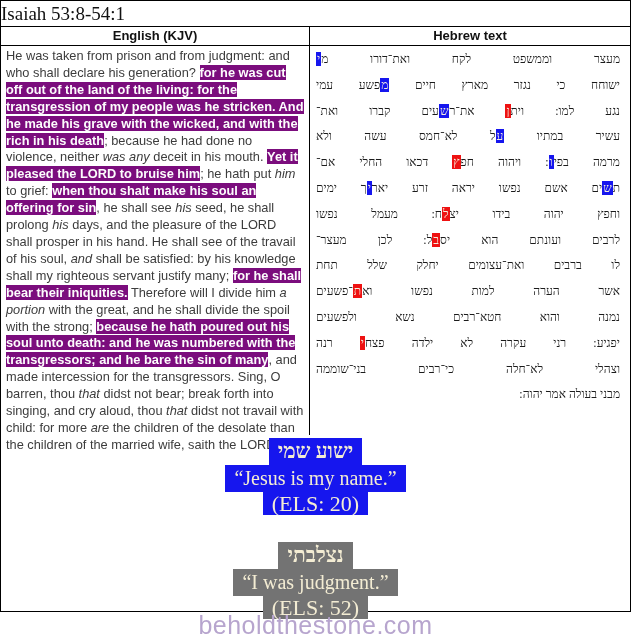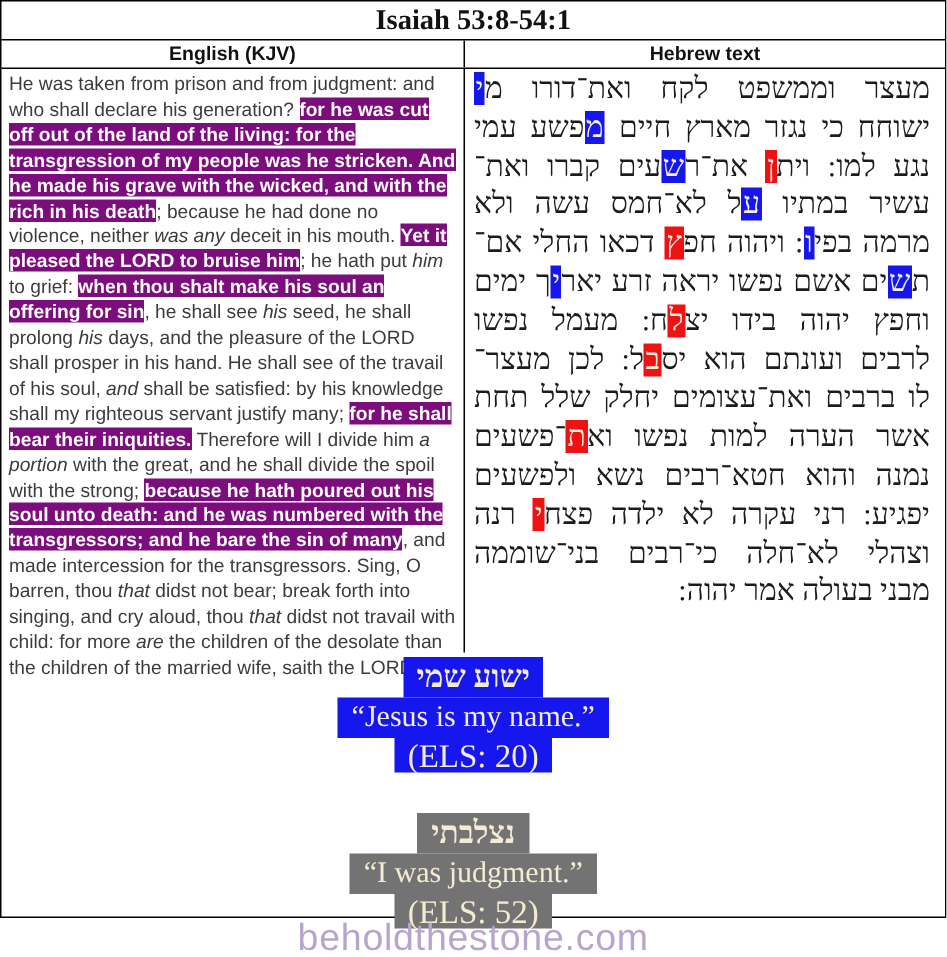--- a/index.html
+++ b/index.html
@@ -1,39 +1,39 @@
 <!DOCTYPE html>
 <html><head>
 <meta charset="utf-8">
 <style>
   * { margin: 0; padding: 0; box-sizing: border-box; }
   body { background: #ffffff; font-family: "Liberation Sans", sans-serif; }
   .sheet { width: 631px; height: 638px; background: #fff; position: relative; }
   .grid { border: 1.5px solid #000; width: 631px; }
 
-  .title-row { height: 26px; line-height: 25px; text-align: center;
-    font-family: "Liberation Serif", serif; font-weight: 700; font-size: 19px;
+  .title-row { height: 26px; line-height: 25px; 
+    font-family: "Liberation Serif", serif; font-weight: 400; font-size: 19px;
     color: #111; border-bottom: 1.5px solid #000; }
 
   .header-row { display: flex; height: 19px; border-bottom: 1.5px solid #000;
     font-weight: 700; font-size: 13px; color: #111; }
   .header-cell { line-height: 18px; text-align: center; }
   .header-cell.eng { width: 309px; border-right: 1.5px solid #000; }
   .header-cell.heb { flex: 1; }
 
   .content-row { display: flex; height: 389px; }
   .col-english { width: 309px; border-right: 1.5px solid #000;
     padding: 2px 4px 0 5px; font-size: 12.8px; line-height: 16.9px; color: #3c3c3c; }
   .eng-hl { background: #7b0d7d; color: #fdfdfd; font-weight: 700;
     box-decoration-break: clone; -webkit-box-decoration-break: clone; }
   .eng-it { font-style: italic; }
 
   .col-hebrew { flex: 1; direction: rtl; padding: 1px 10px 0 6px;
     font-family: "Liberation Serif", "DejaVu Sans", serif;
-    font-size: 20px; color: #1b1b1b; }
+    font-size: 12px; color: #1b1b1b; }
   .heb-line { line-height: 25.8px; text-align: justify; text-align-last: justify;
     white-space: nowrap; }
   .heb-line.last { text-align-last: right; }
   .hl-blue { background: #1616ee; color: #f5eedd; padding: 0 1px; }
   .hl-red  { background: #ee1212; color: #f5eedd; padding: 0 1px; }
 
   .annotation-area { height: 173px; overflow: visible; text-align: center; }
   .els-block { font-family: "Liberation Serif", "DejaVu Sans", serif; }
   .els-block.blue { margin-top: 3px; }
   .els-block.red  { margin-top: 27px; }

